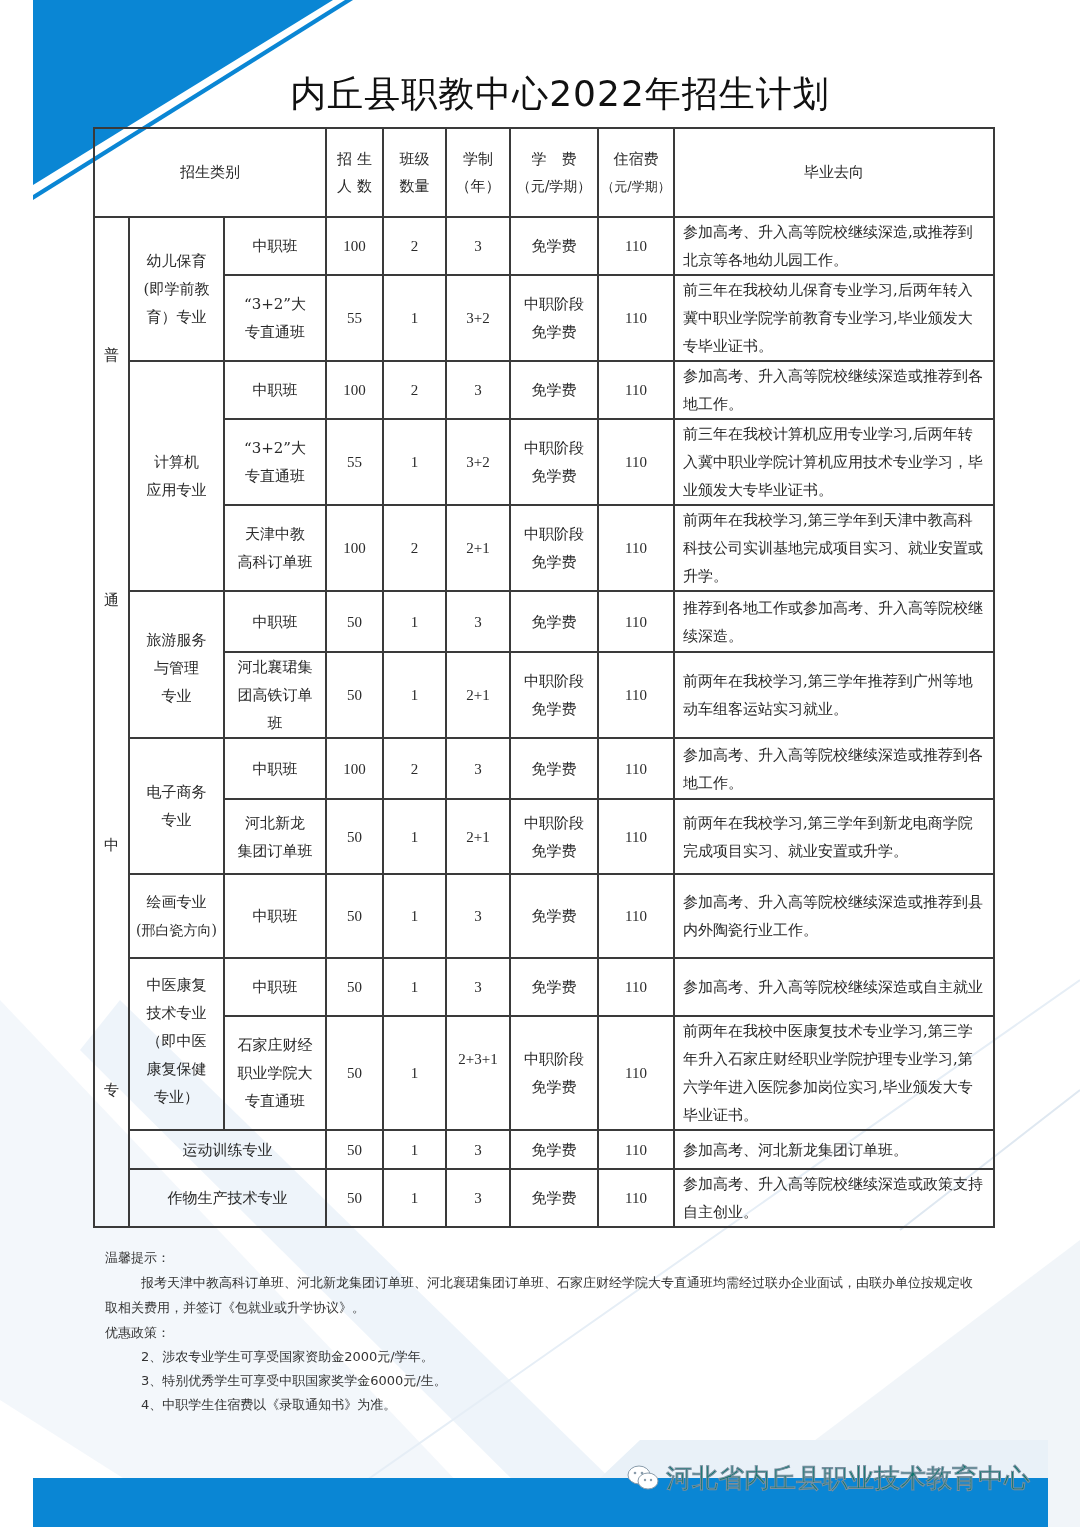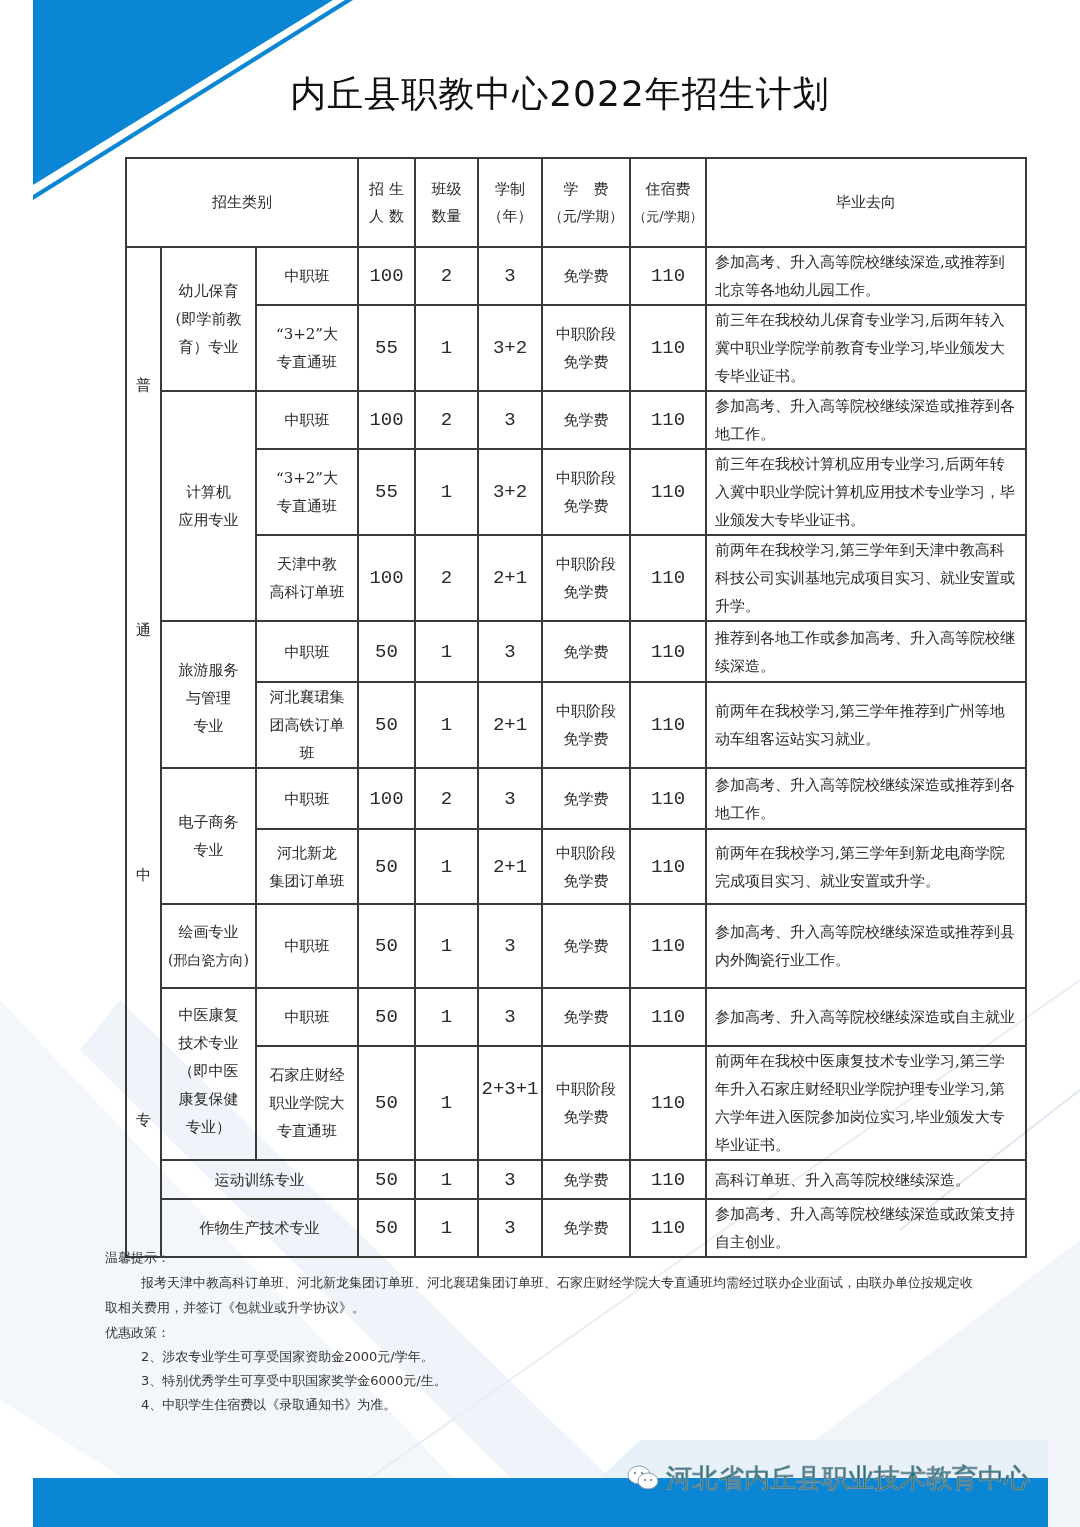--- a/index.html
+++ b/index.html
@@ -8,31 +8,31 @@
 
   .bg-deco { position: absolute; left: 0; top: 0; width: 1080px; height: 1527px; pointer-events: none; }
 
   .title {
     position: absolute; left: 0; top: 70px; width: 1120px; text-align: center;
     font-family: "DejaVu Sans", "Liberation Sans", sans-serif;
     font-size: 36px; color: #111; letter-spacing: 1px;
   }
 
   table.plan {
-    position: absolute; left: 93px; top: 157px; width: 900px;
+    position: absolute; left: 93px; top: 127px; width: 900px;
     border-collapse: collapse; table-layout: fixed;
-    font-size: 15px; background: transparent; margin-left: 32px;
+    font-size: 15px; background: transparent;
   }
   table.plan td, table.plan th {
     border: 2px solid #3a3a3a; text-align: center; vertical-align: middle;
     font-weight: normal; line-height: 28px; padding: 0 2px;
   }
   table.plan th { font-size: 15px; line-height: 27px; }
   table.plan td.dest { text-align: left; padding: 0 8px; line-height: 28px; font-size: 15px; }
-  table.plan td.num { font-family: Liberation Mono, monospace; font-size: 19px; }
+  table.plan td.num { font-family: Liberation Serif, serif; font-size: 15px; }
   td.vert span { display: block; line-height: 28px; }
   td.vert { vertical-align: middle; }
   .vert-wrap { display: flex; flex-direction: column; justify-content: space-around; height: 980px; }
 
   .notes {
     position: absolute; left: 105px; top: 1245px; width: 880px;
     font-family: "DejaVu Sans", "Liberation Sans", sans-serif; font-size: 13px; line-height: 25px; color: #333;
   }
   .notes .indent { text-indent: 36px; }
   .notes .policy { padding-left: 36px; line-height: 24px; }
@@ -324,21 +324,21 @@
 
     <tr style="height:39px">
       <td colspan="2">运动训练专业</td>
       <td class="num">50</td>
       <td class="num">1</td>
       <td class="num">3</td>
       <td>
           <div>免学费</div>
         </td>
       <td class="num">110</td>
-      <td class="dest">高科订单班、升入高等院校继续深造。</td>
+      <td class="dest">参加高考、河北新龙集团订单班。</td>
     </tr>
 
     <tr style="height:58px">
       <td colspan="2">作物生产技术专业</td>
       <td class="num">50</td>
       <td class="num">1</td>
       <td class="num">3</td>
       <td>
           <div>免学费</div>
         </td>

